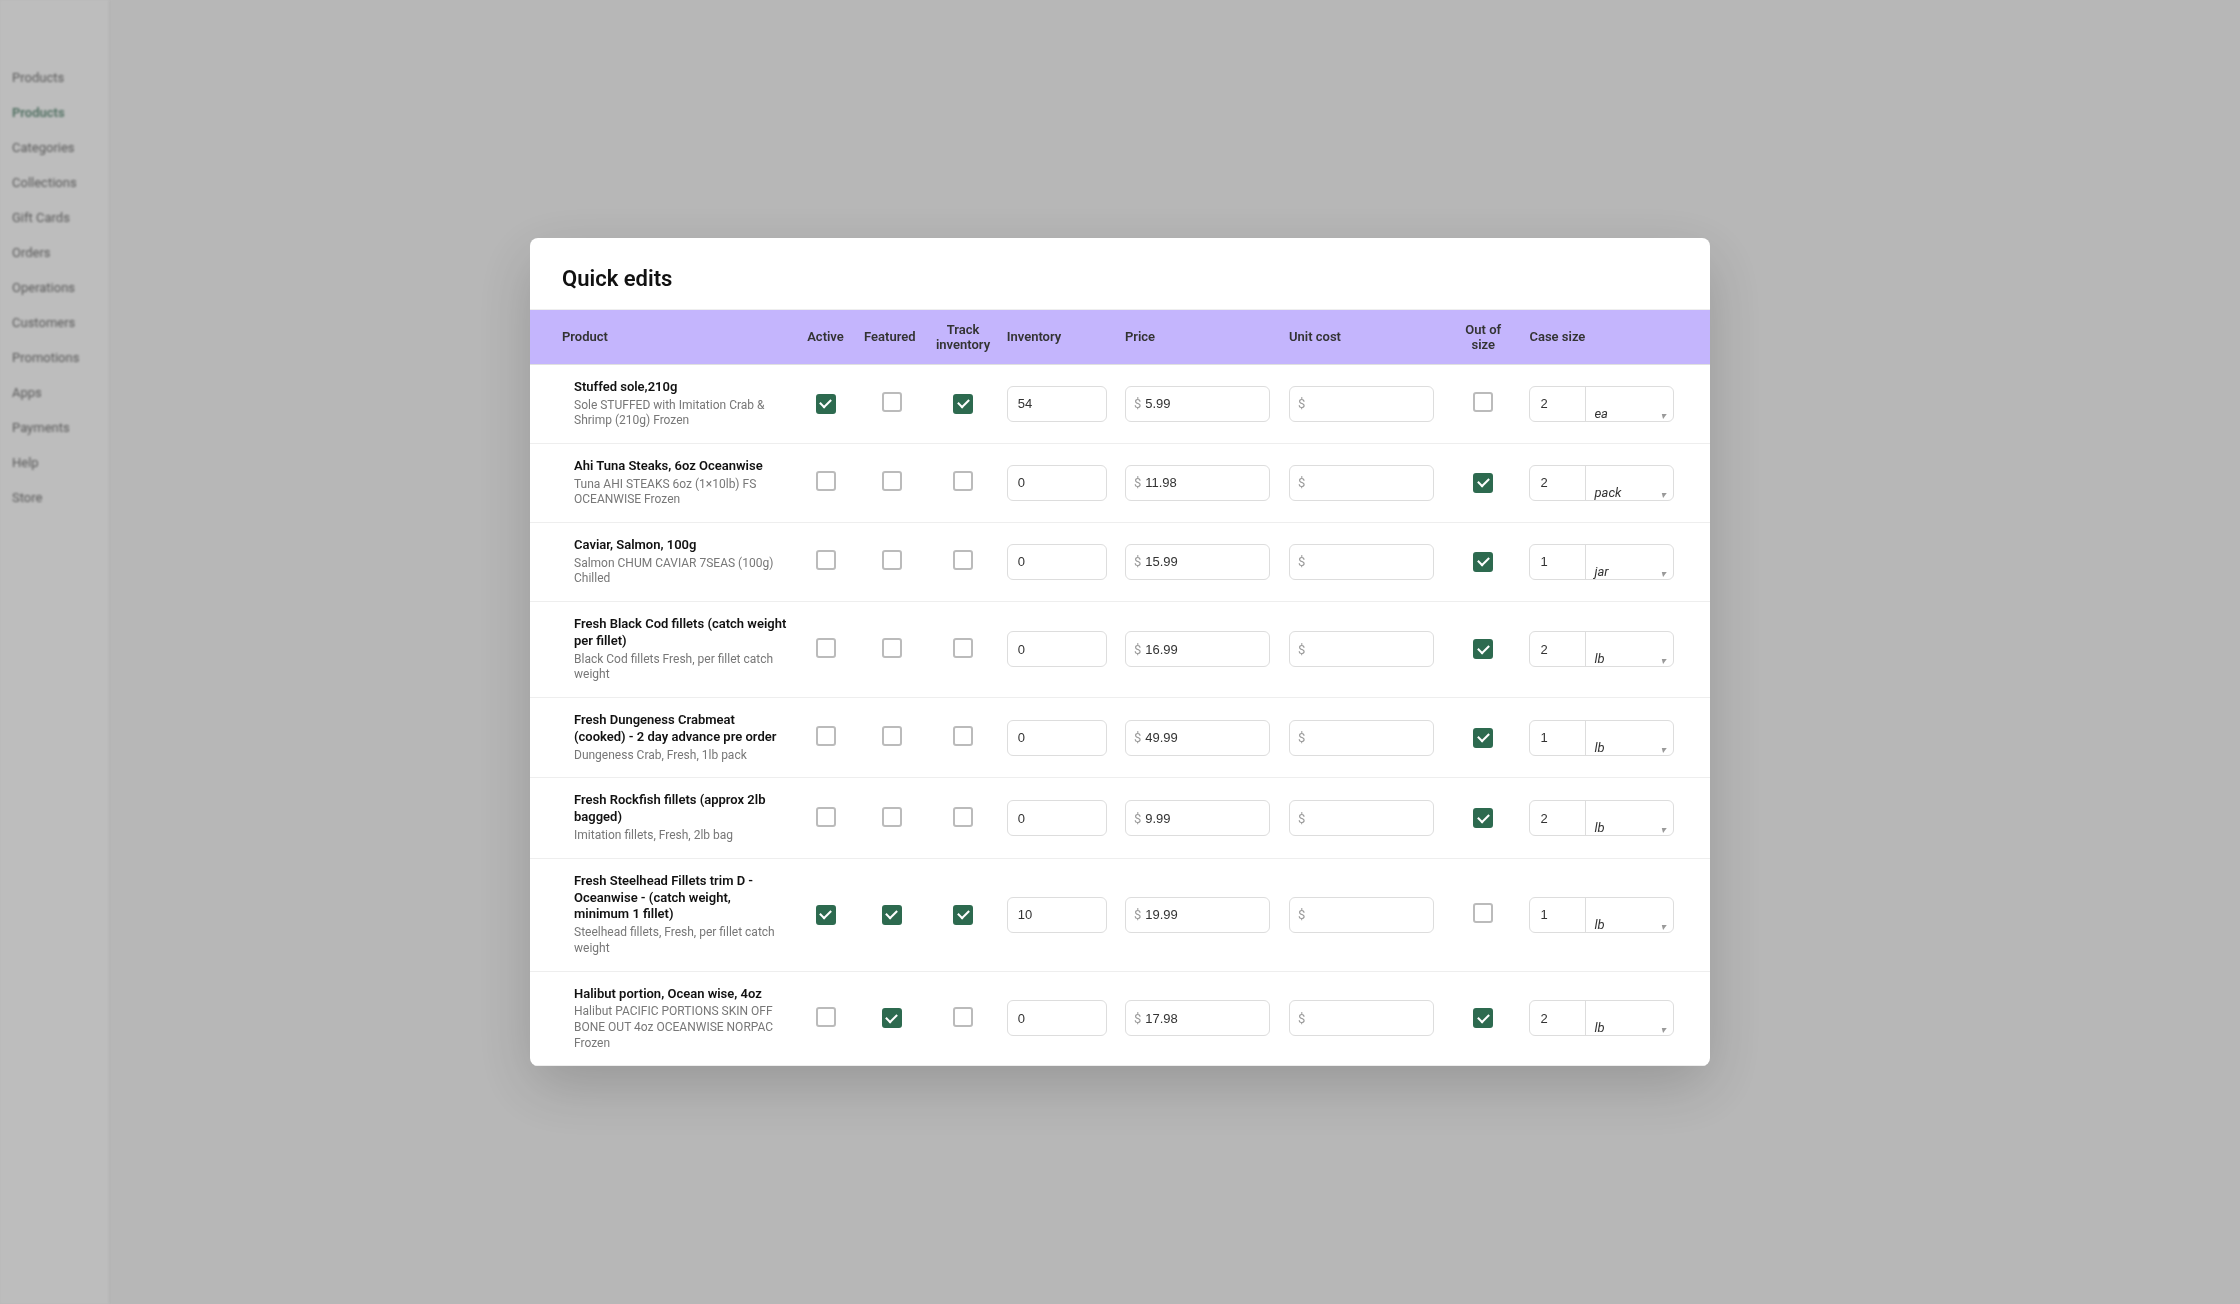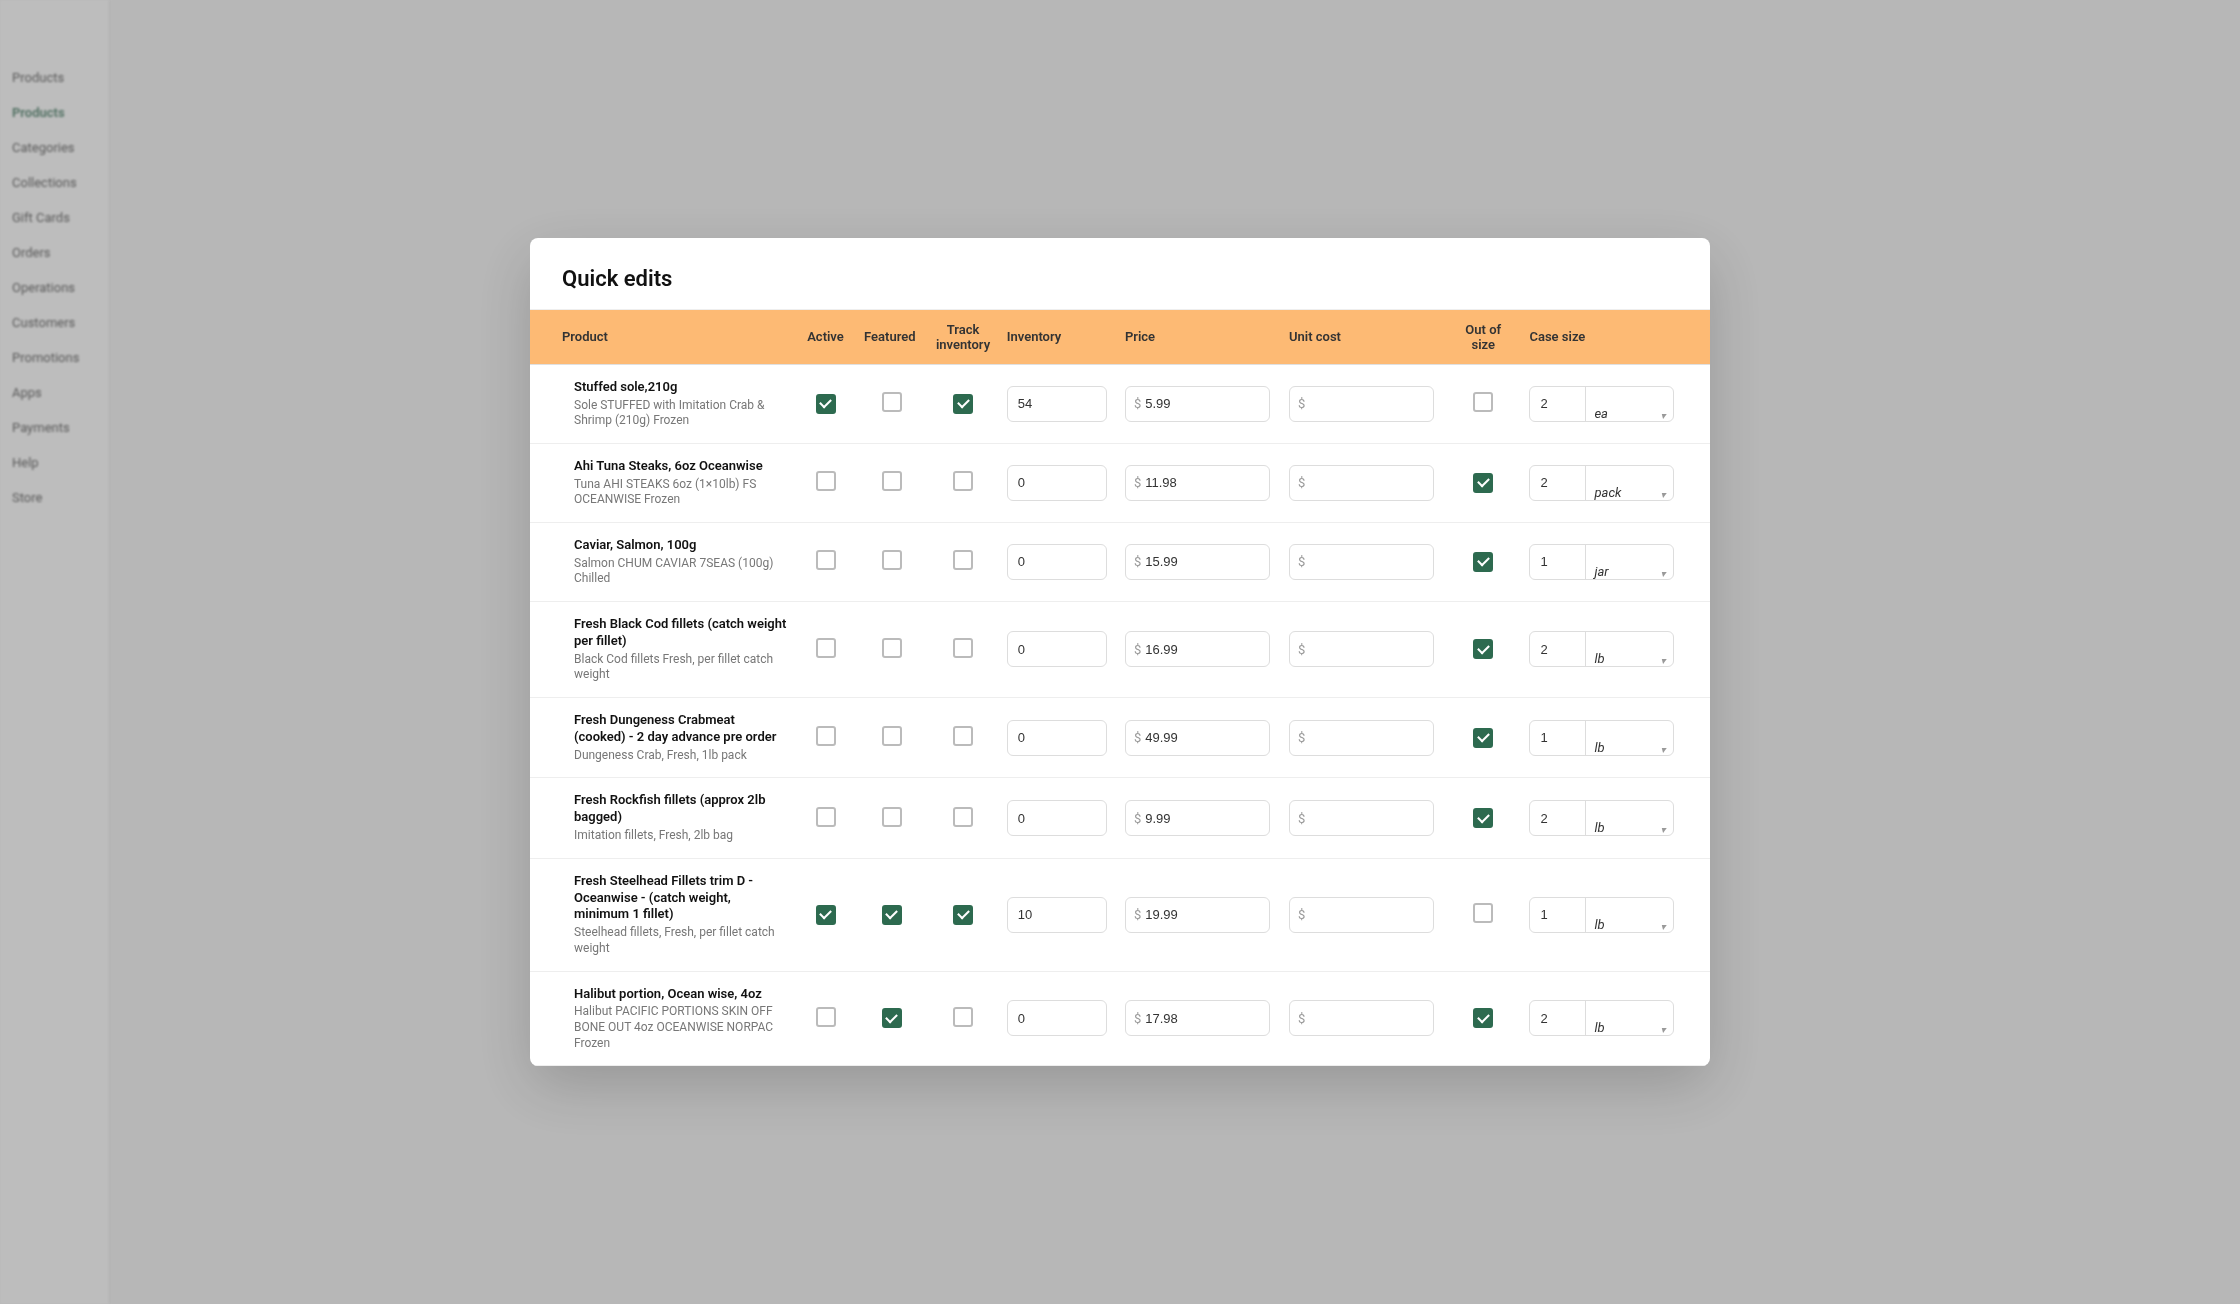--- a/index.html
+++ b/index.html
@@ -82,21 +82,21 @@
 
     thead th {
       padding: 12px 8px;
       text-align: left;
       font-size: 13px;
       font-weight: 600;
       color: #333;
       border-bottom: 1px solid #e0e0e0;
       position: sticky;
       top: 0;
-      background: #fdba74;
+      background: #c4b5fd;
       z-index: 10;
     }
 
     thead th:first-child { padding-left: 32px; }
     thead th:last-child { padding-right: 25px; }
 
     tbody tr {
       border-bottom: 1px solid #eee;
     }
 

